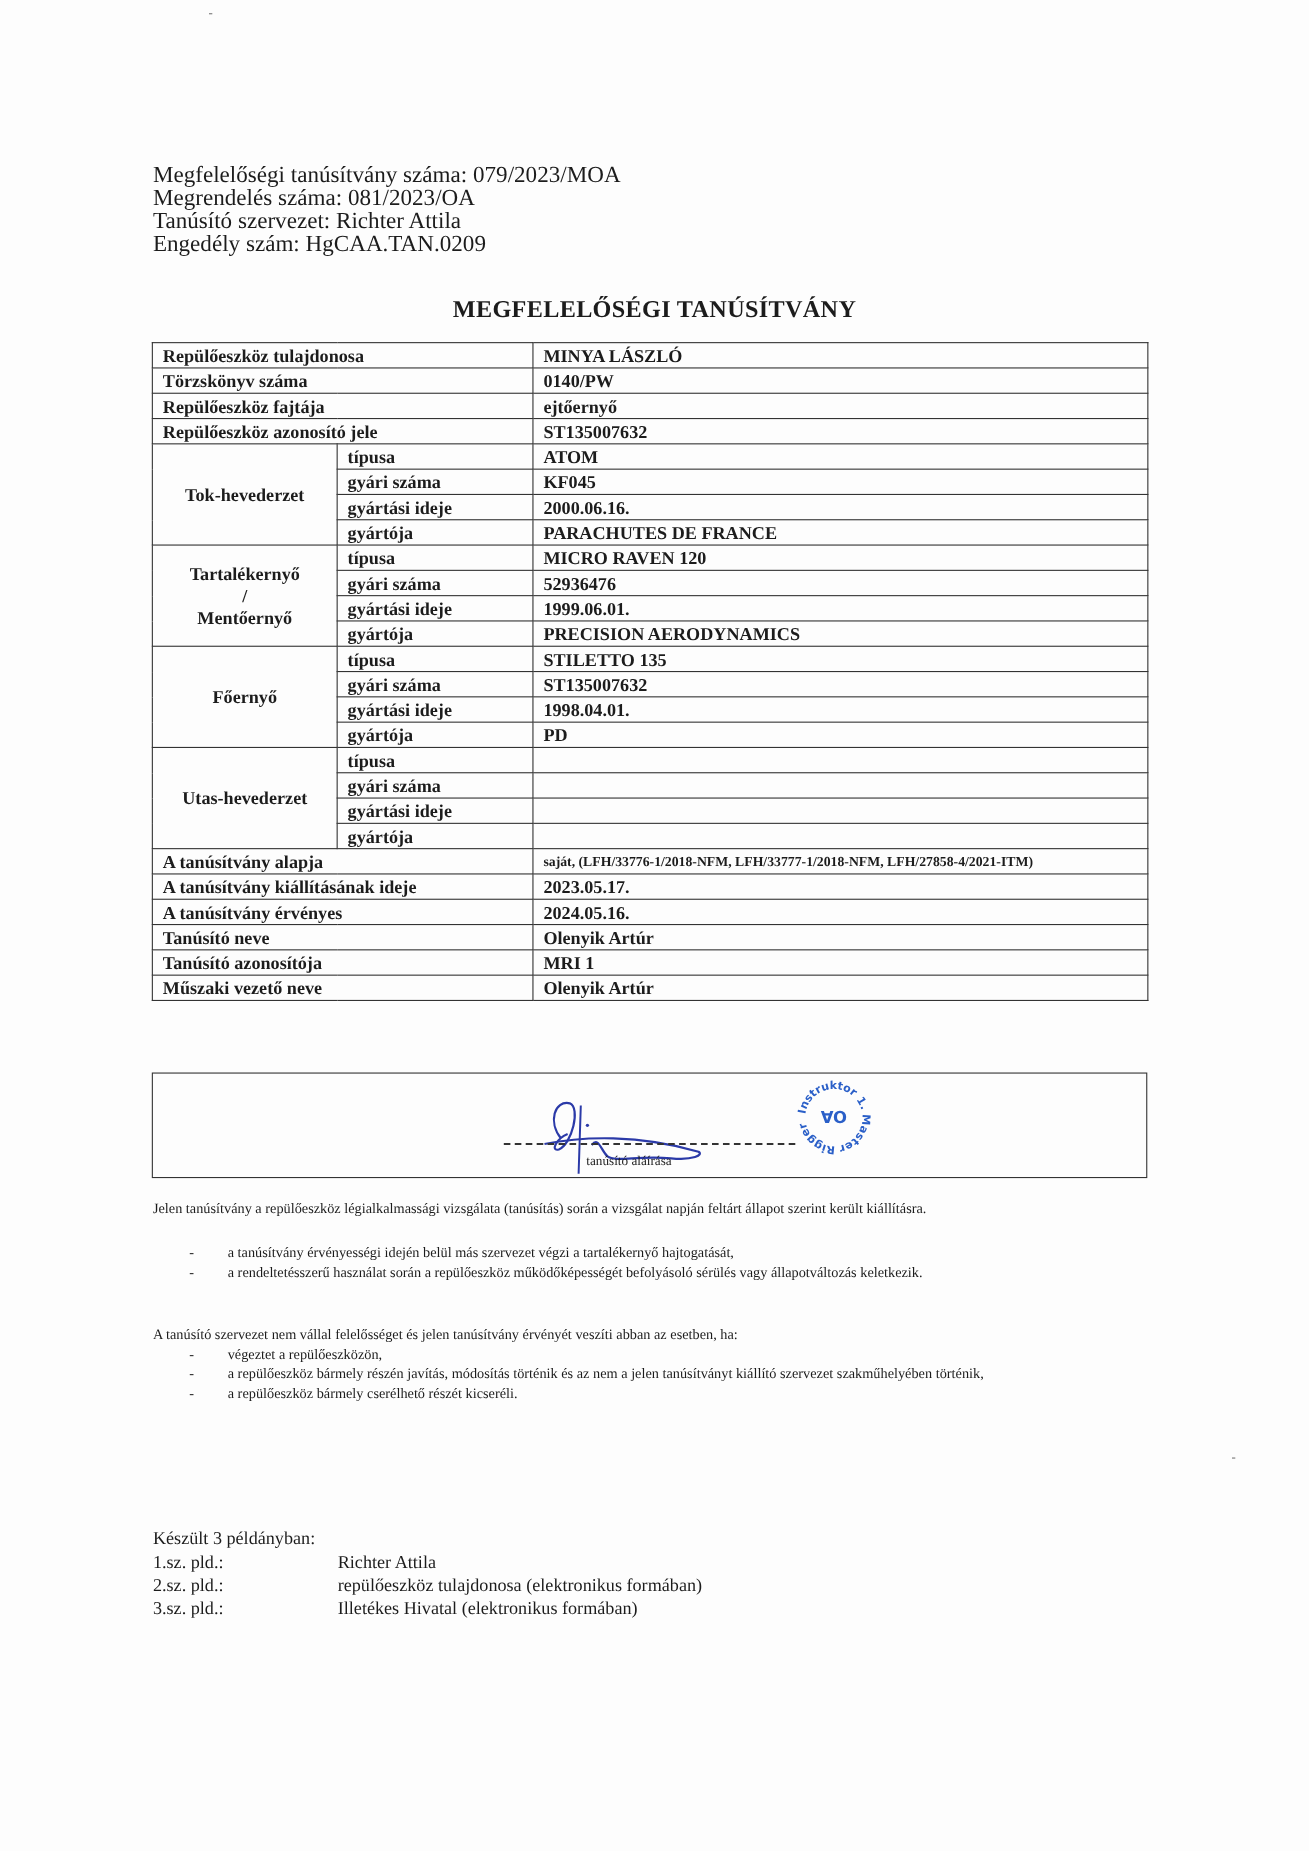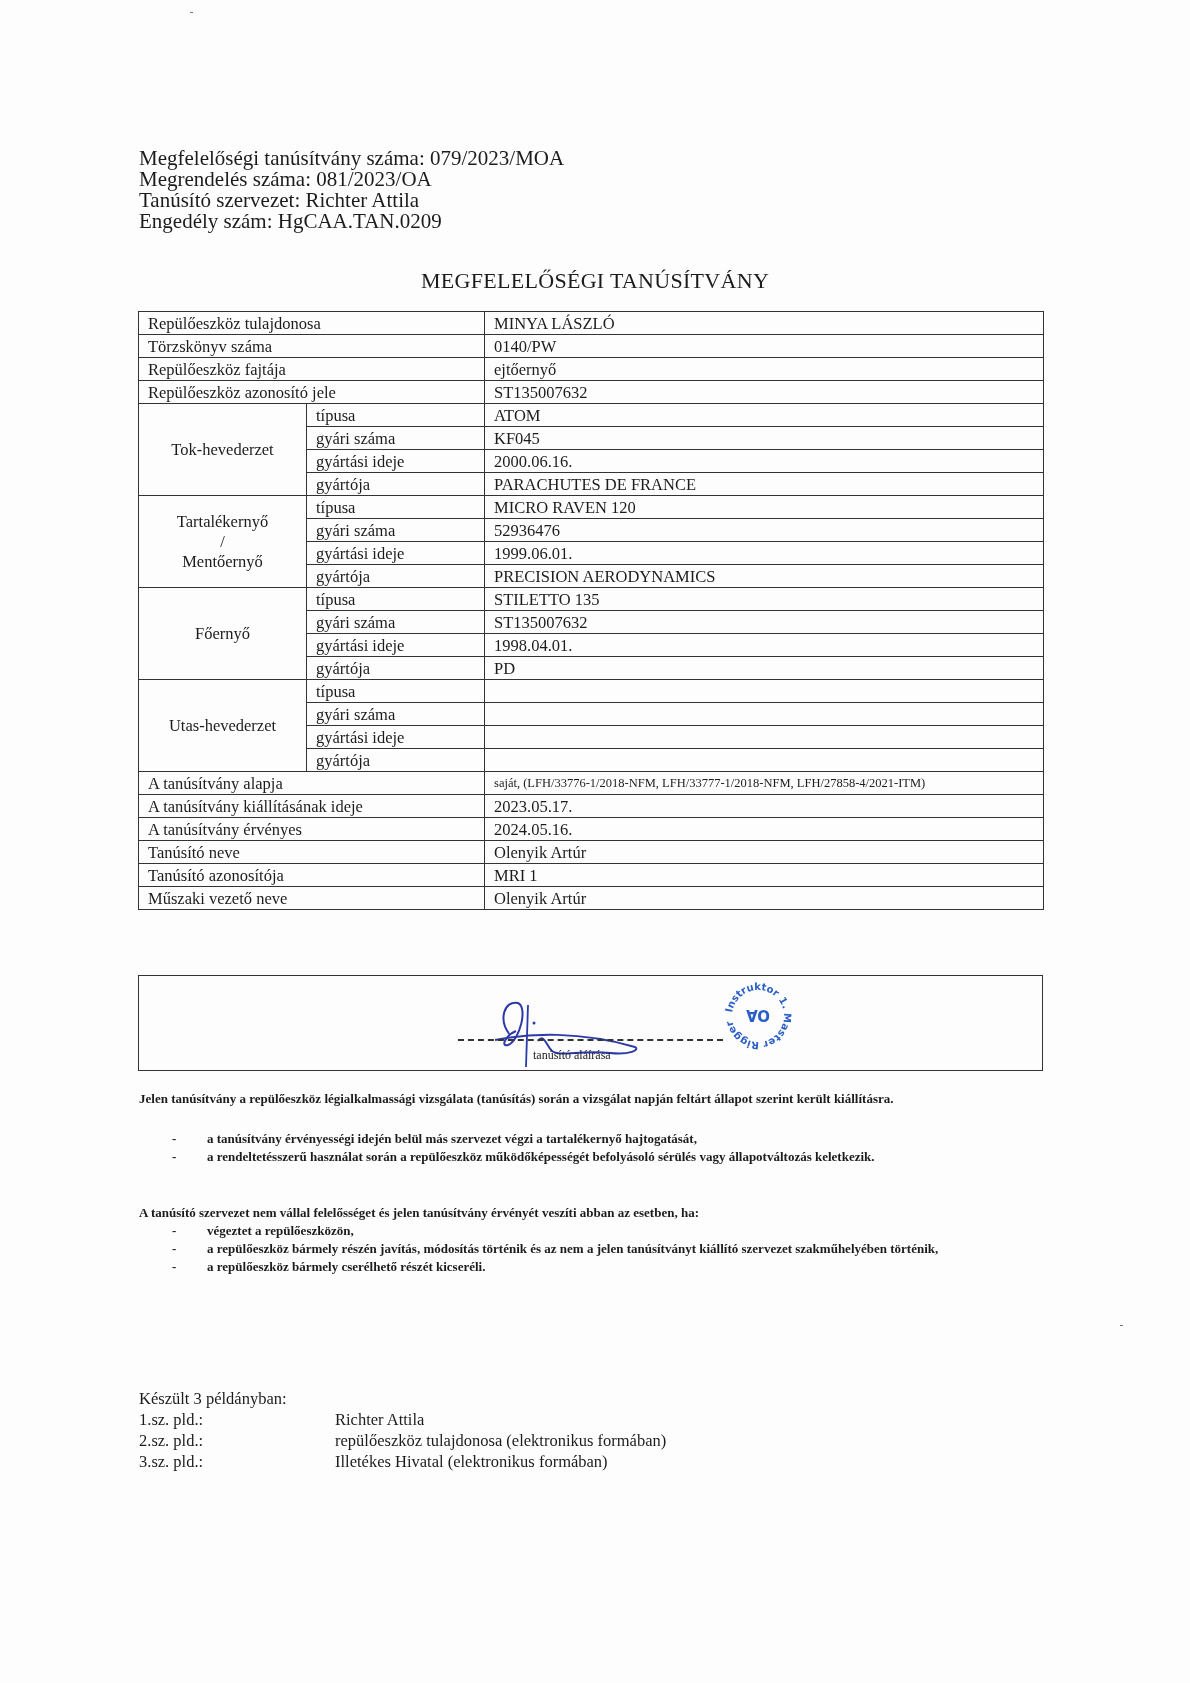--- a/index.html
+++ b/index.html
@@ -3,44 +3,44 @@
 <meta charset="utf-8">
 <style>
   html, body { margin:0; padding:0; }
   body {
     width:1190px; height:1683px; background:#fdfdfd; position:relative; overflow:hidden;
     font-family:"Liberation Serif", "DejaVu Serif", serif; color:#1c1c1c;
   }
   .abs { position:absolute; }
   .header { left:139px; top:148px; font-size:21px; line-height:21px; }
   .header div { white-space:nowrap; }
-  .title { left:0; width:1190px; top:268px; text-align:center; font-weight:normal; font-size:22px; letter-spacing:0.3px; }
+  .title { left:0; width:1190px; top:268px; text-align:center; font-weight:bold; font-size:22px; letter-spacing:0.3px; }
   table.cert {
     position:absolute; left:138px; top:311px; width:905px; border-collapse:collapse;
-    font-size:16.5px; table-layout:fixed;
+    font-size:16.5px; table-layout:fixed;font-weight:bold;
   }
   table.cert td {
     border:1.5px solid #333; padding:0 9px; height:22px; line-height:21px; white-space:nowrap; overflow:hidden;
   }
   table.cert td.sec { text-align:center; white-space:normal; line-height:20px; }
   table.cert td.sub { padding-left:9px;margin-top:14px; }
   table.cert td.small { font-size:12.5px; }
   .row-main td { height:25px; }
   .sigbox {
     left:138px; top:975px; width:903px; height:94px; border:1.5px solid #333; background:transparent;
   }
   .sigline { left:458px; top:1039px; width:265px; border-top:2px dashed #333; }
   .siglabel { left:533px; top:1048px; font-size:12px; }
   .signature { left:490px; top:995px; }
   .stamp { left:720px; top:978px; }
-  .para { left:139px; font-size:13px; line-height:18px; white-space:nowrap;font-weight:bold; }
+  .para { left:139px; font-size:13px; line-height:18px; white-space:nowrap; }
   .bullet { position:relative; padding-left:68px; }
   .bullet .dash { position:absolute; left:33px; }
   .copies { left:139px; top:1388px; font-size:16.5px; line-height:21px; }
-  .copies .row { display:flex;gap:28px; }
+  .copies .row { display:flex; }
   .copies .lbl { width:168px; }
   .stray { width:3px; height:1px; background:#777; }
 </style>
 </head>
 <body>
 
 <div class="abs stray" style="left:190px;top:12px;"></div>
 <div class="abs stray" style="left:1120px;top:1325px;"></div>
 
 <div class="abs header">

